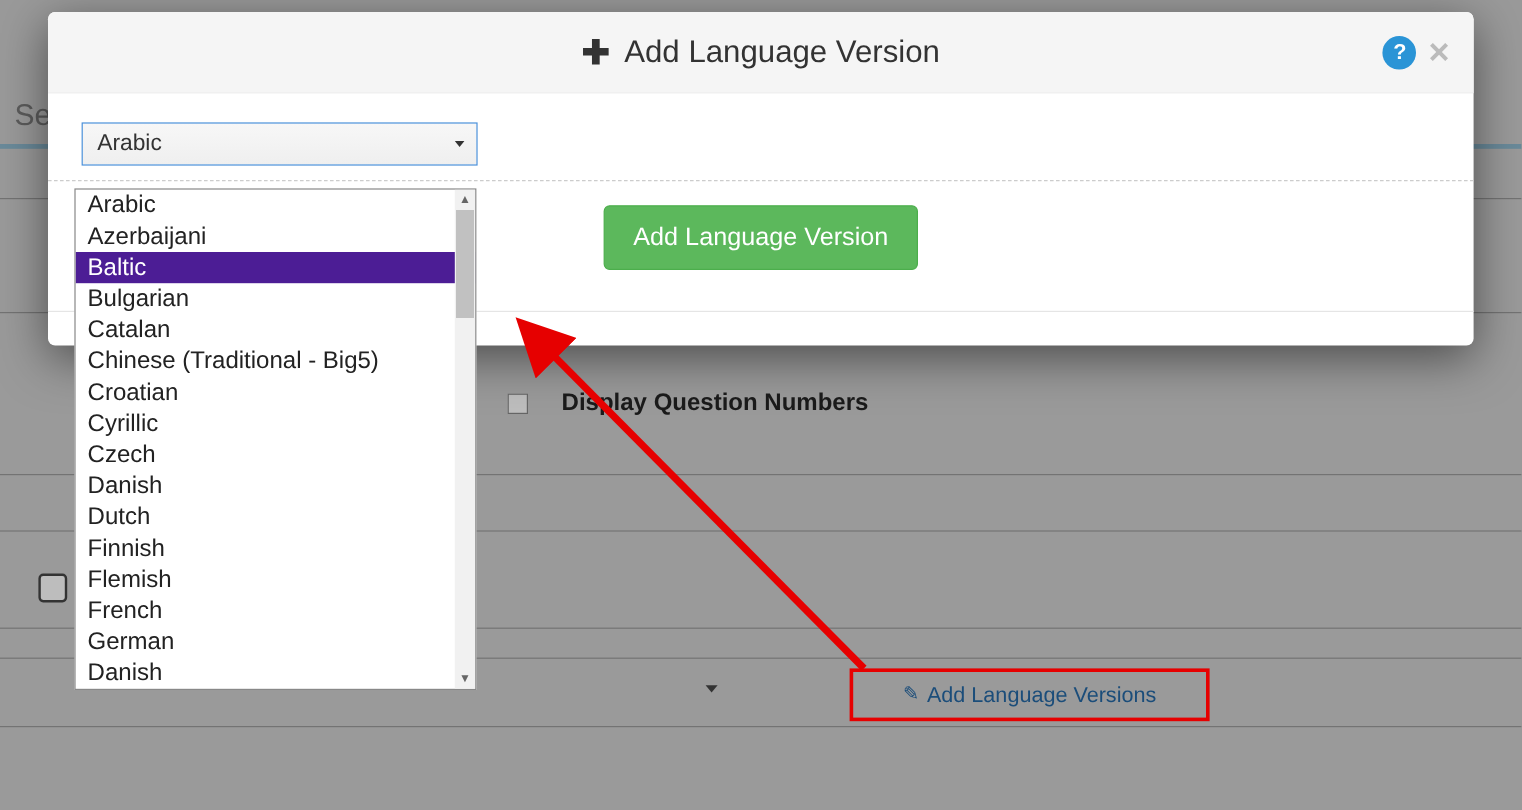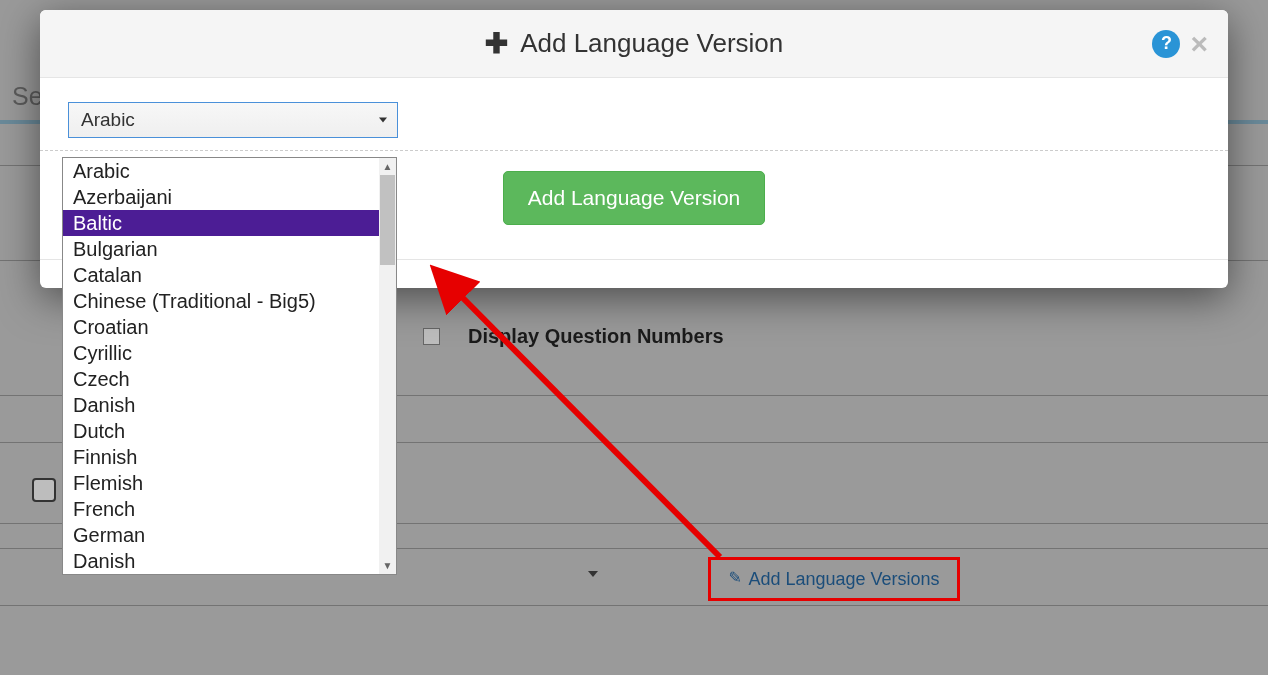--- a/index.html
+++ b/index.html
@@ -227,21 +227,21 @@
     .bg-dqn .chk {
       width: 17px; height: 17px;
       border: 1px solid #666;
       background: #bdbdbd;
     }
     
     .bg-link-box {
       position: absolute;
       left: 708px;
       top: 557px;
-      width: 252px;
+      width: 300px;
       height: 44px;
       border: 3px solid #e60000;
       display: flex;
       align-items: center;
       justify-content: center;
       gap: 4px;
       font-size: 18px;
       color: #1b4d7a;
       cursor: pointer;
     }

